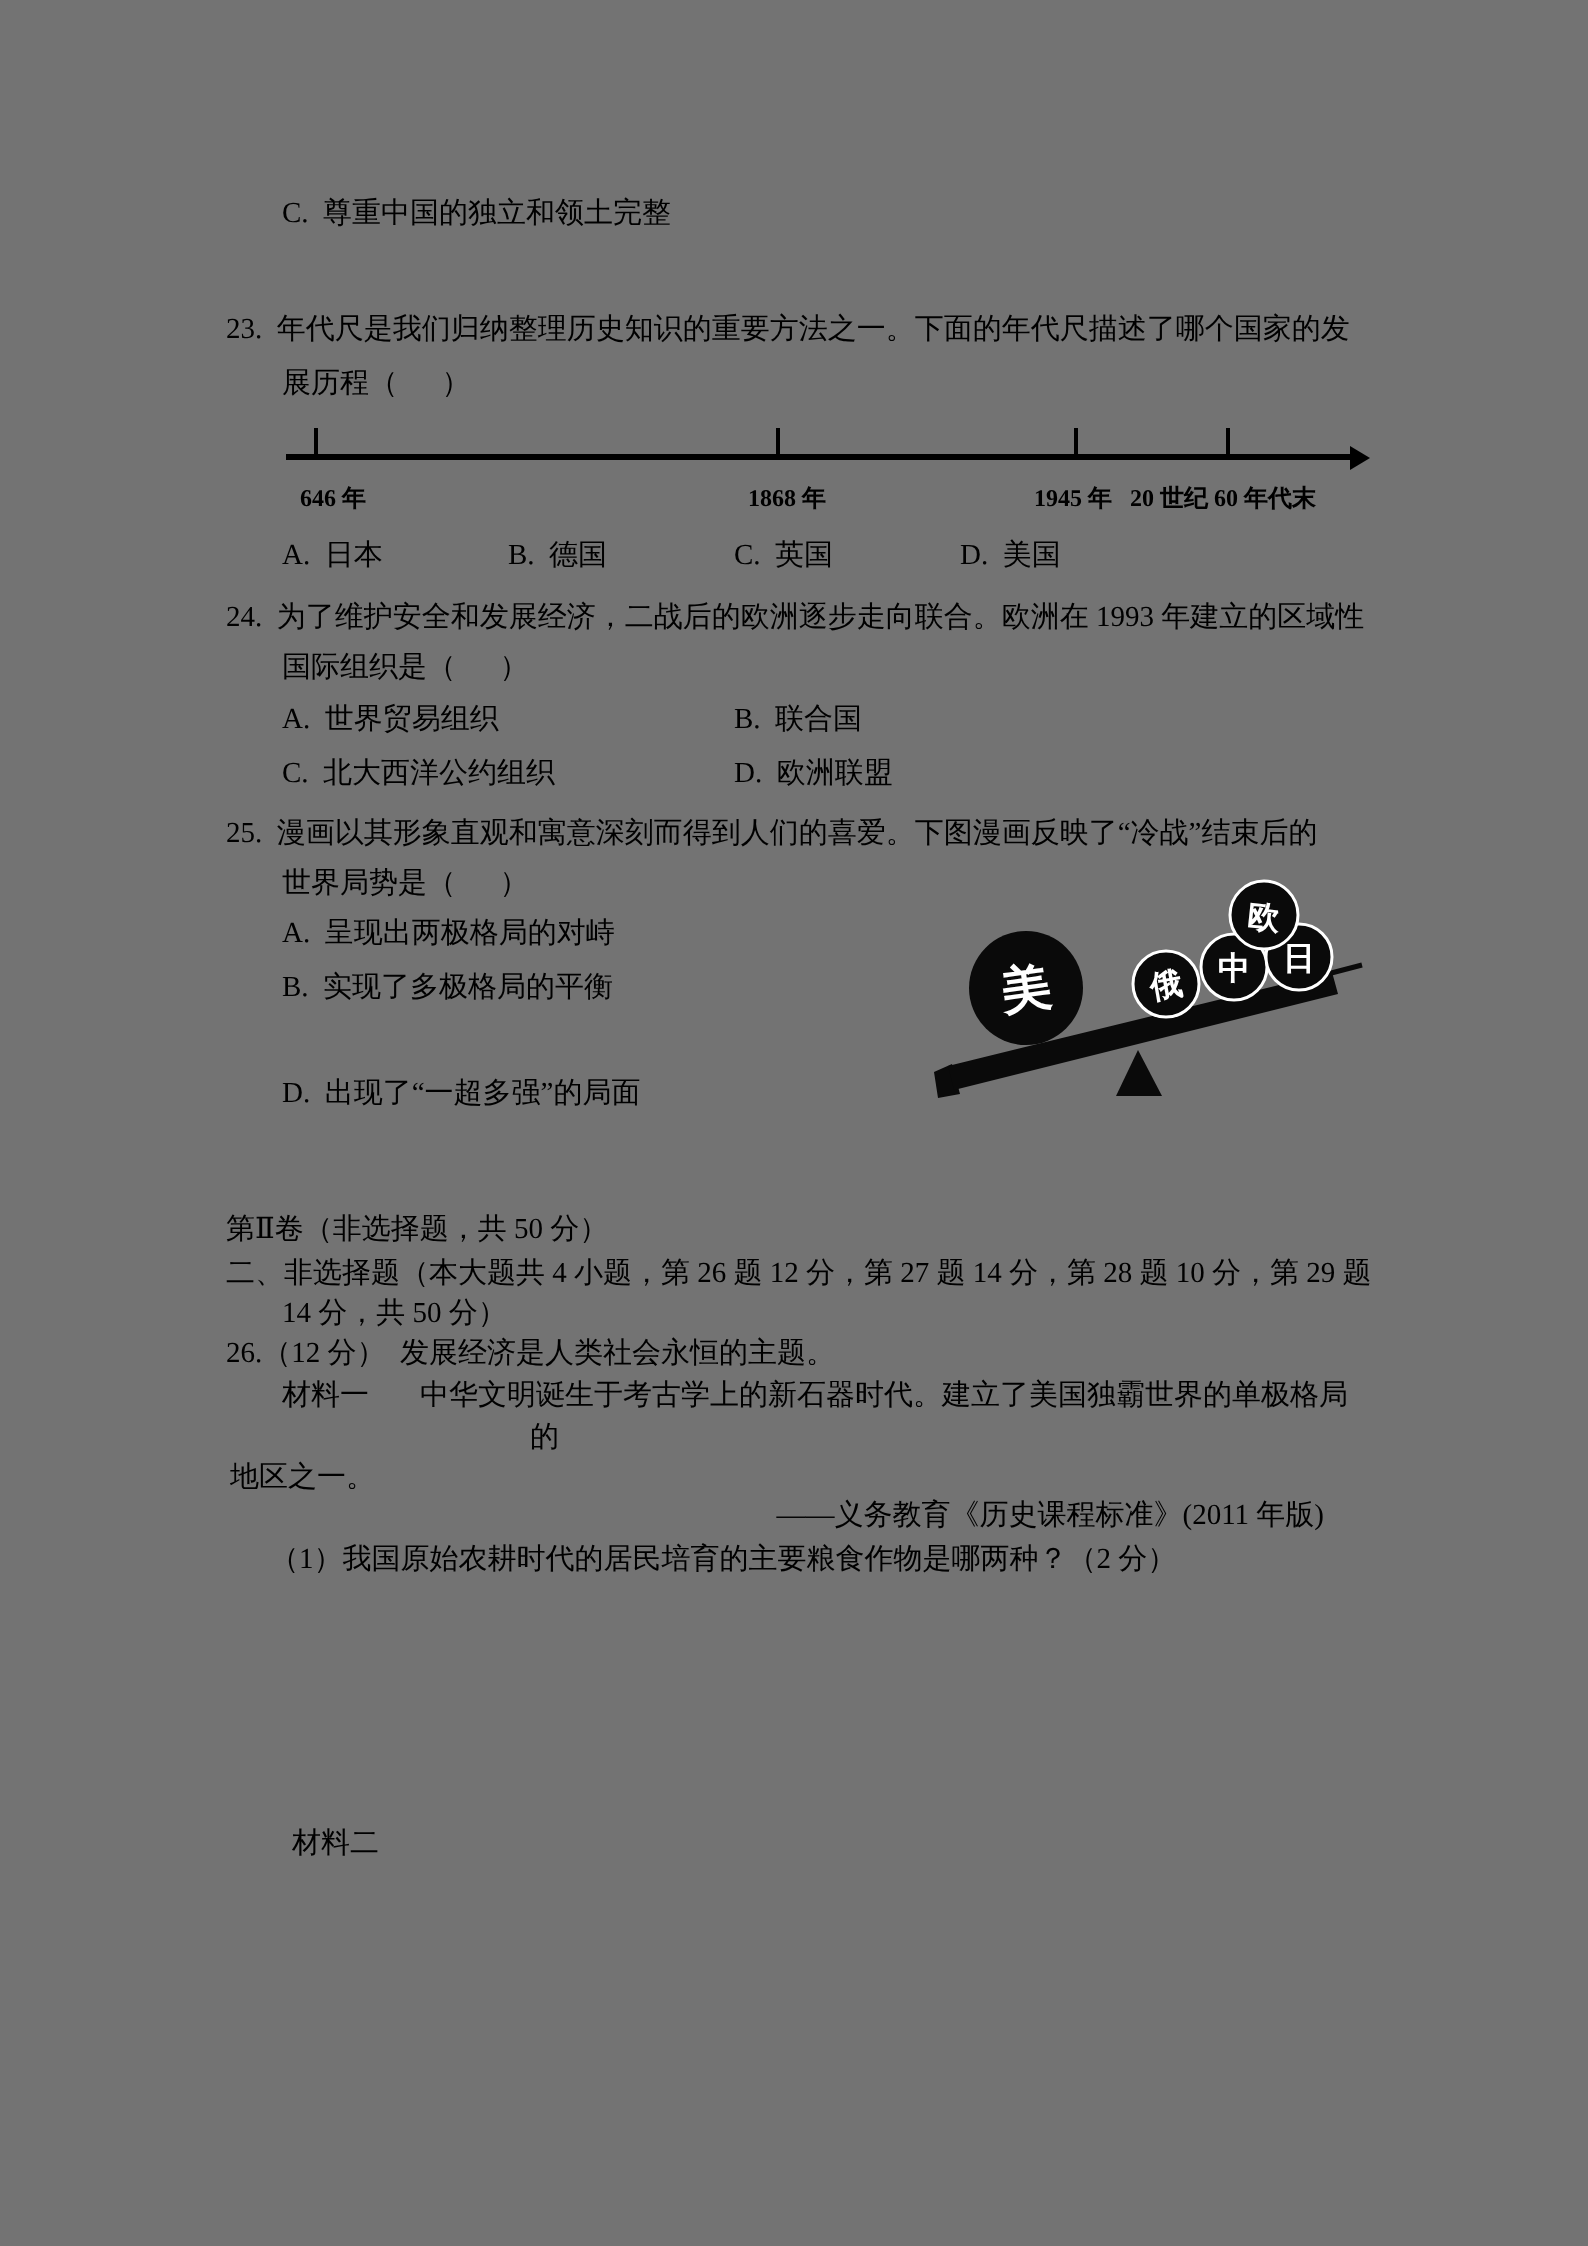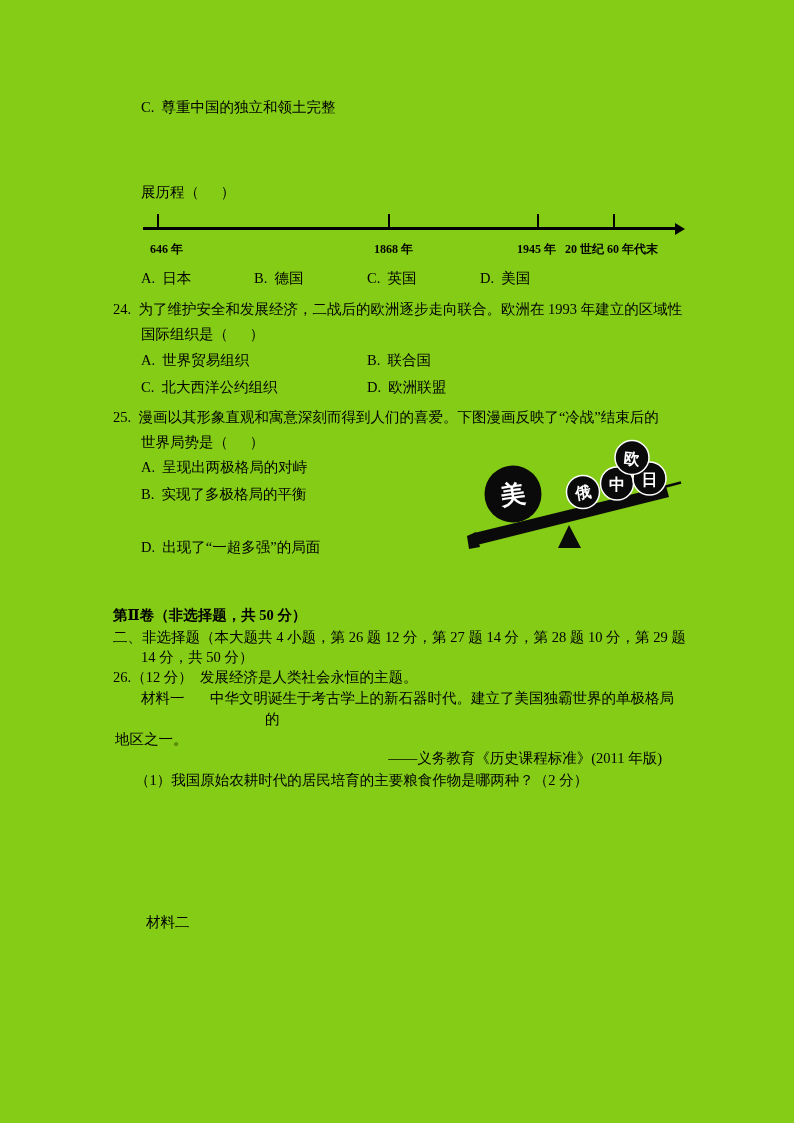--- a/index.html
+++ b/index.html
@@ -1,22 +1,22 @@
 <!DOCTYPE html>
 <html><head>
 <meta charset="utf-8">
 <style>
   html,body { margin:0; padding:0; background:#ffffff; }
   .page {
-    position:relative; width:794px; height:1123px; background:#84cc16;
+    position:relative; width:794px; height:1123px; background:#737373;
     color:#000; font-family:"Liberation Serif","DejaVu Serif",serif;
     font-size:14.5px; overflow:hidden;
   }
   .ln { position:absolute; white-space:nowrap; line-height:17px; }
-  .bold { font-weight:bold; }
+  .bold { font-weight:normal; }
   
   .opt4 span { display:inline-block; width:113px; }
   
   .opt2 .col1 { display:inline-block; width:226px; }
   
   .timeline { position:absolute; left:113px; top:210px; width:580px; height:80px; }
   .tl-axis  { position:absolute; left:30px; top:17px; width:534px; height:3px; background:#000; }
   .tl-arrow { position:absolute; left:562px; top:12.5px; width:0; height:0;
               border-left:10px solid #000; border-top:6px solid transparent; border-bottom:6px solid transparent; }
   .tl-tick  { position:absolute; top:4px; width:2px; height:14px; background:#000; }
@@ -27,20 +27,21 @@
   .cartoon text { fill:#ffffff; font-weight:bold; text-anchor:middle;
                   font-family:"Liberation Serif","DejaVu Serif",serif; }
 </style>
 </head>
 <body>
 
 <div class="page">
 
   <div class="ln" style="left:141px; top:99px">C. 尊重中国的独立和领土完整</div>
 
+  <div class="ln" style="left:113px; top:157px">23. 年代尺是我们归纳整理历史知识的重要方法之一。下面的年代尺描述了哪个国家的发</div>
   <div class="ln" style="left:141px; top:184px">展历程（&nbsp;&nbsp;&nbsp;&nbsp;&nbsp;&nbsp;）</div>
 
   <div class="timeline">
     <div class="tl-axis"></div>
     <div class="tl-arrow"></div>
     <div class="tl-tick" style="left:44px"></div>
     <div class="tl-tick" style="left:275px"></div>
     <div class="tl-tick" style="left:424px"></div>
     <div class="tl-tick" style="left:500px"></div>
     <div class="tl-label" style="left:37px">646 年</div>

